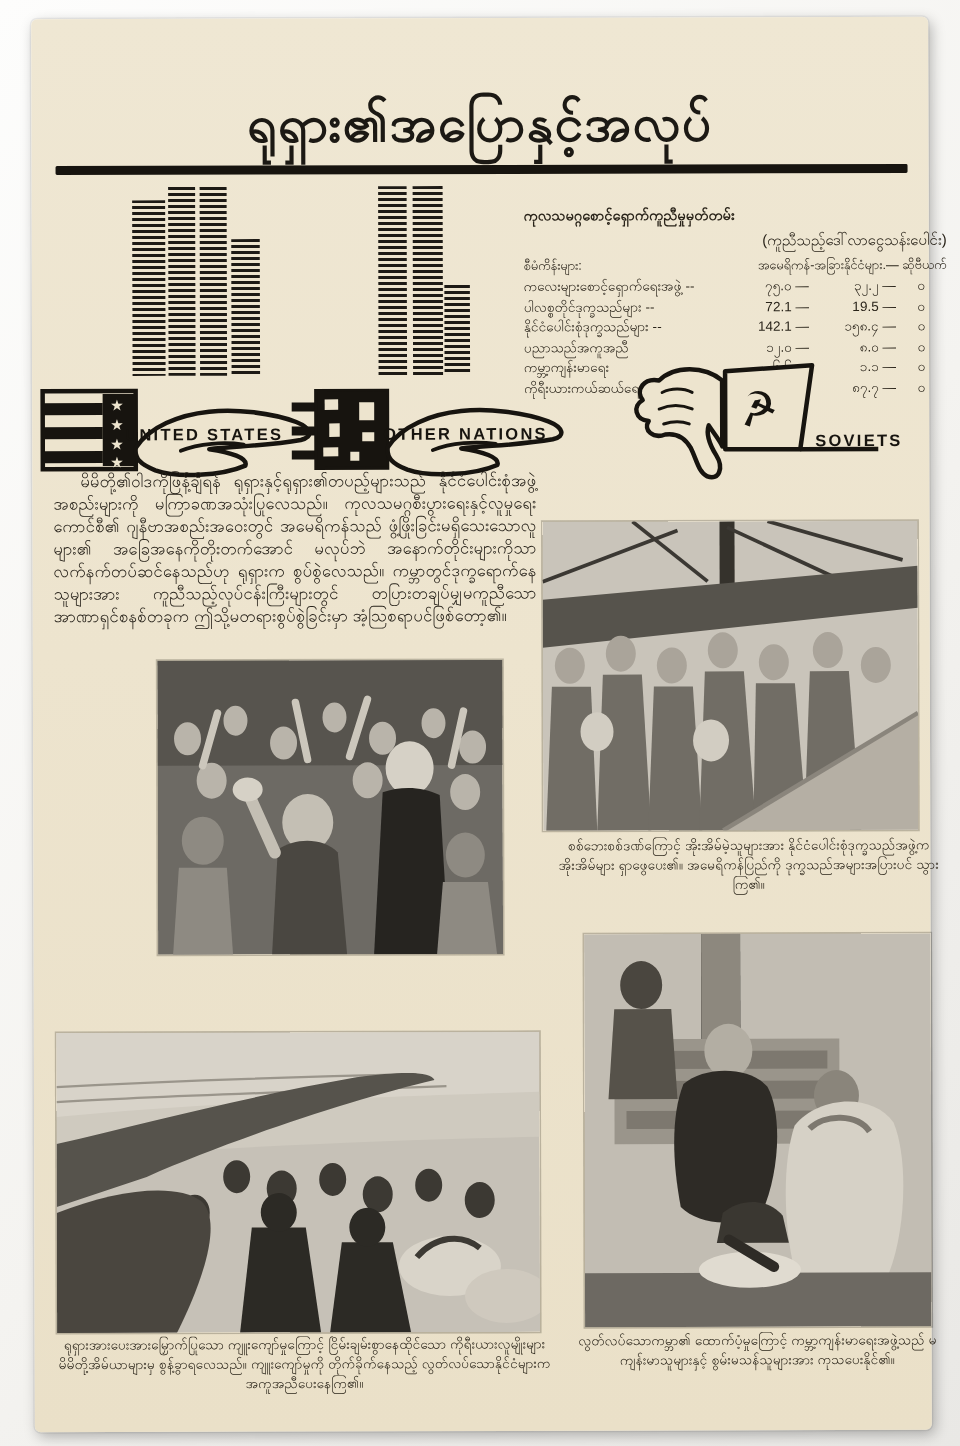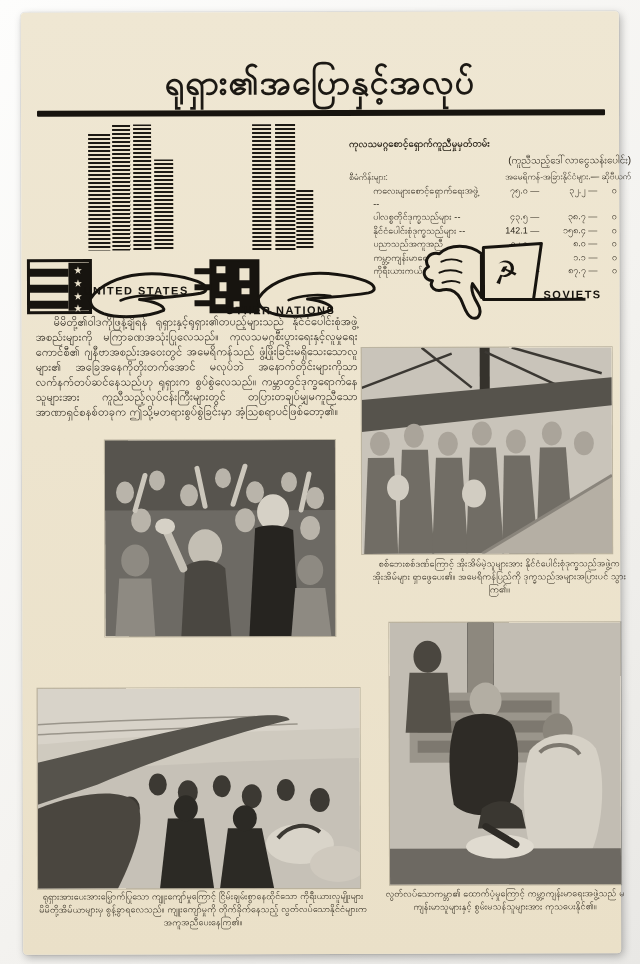--- a/index.html
+++ b/index.html
@@ -41,21 +41,21 @@
     position:absolute;left:522px;top:277px;font-size:11px;font-weight:bold;
     letter-spacing:1.5px;color:#17140f;
   }
   
   .aid-table{left:328px;top:126px;width:282px;font-size:9px;color:#292319;}
   .at-title{text-align:left;font-size:9.5px;font-weight:bold;letter-spacing:.2px;}
   .at-subtitle{text-align:right;font-size:10px;margin-top:2px;}
   .at-head{display:flex;margin-top:3px;font-size:8.5px;}
   .at-head .lbl{flex:1;text-align:left;}
   .at-head .cols{white-space:nowrap;}
-  .t-row{display:flex;align-items:flex-start;margin-top:1px;line-height:12.5px;margin-left:24px;}
+  .t-row{display:flex;align-items:center;margin-top:1px;line-height:12.5px;}
   .t-label{flex:1;text-align:left;letter-spacing:.1px;}
   .t-val{width:56px;text-align:right;}
   .t-val2{width:58px;text-align:right;}
   .t-val3{width:34px;text-align:center;}
   
   .body-par{
     left:14px;top:302px;width:322px;font-size:11px;line-height:15px;
     text-align:justify;color:#27221a;text-indent:18px;letter-spacing:.2px;
   }
   
@@ -107,42 +107,42 @@
     <rect x="19" y="22" width="48" height="52" fill="#17140f" stroke="#17140f" stroke-width="2"></rect>
     <rect x="25" y="28" width="9" height="7" fill="#ede4ce"></rect>
     <rect x="48" y="30" width="10" height="12" fill="#ede4ce"></rect>
     <rect x="28" y="44" width="7" height="9" fill="#ede4ce"></rect>
     <rect x="50" y="50" width="8" height="6" fill="#ede4ce"></rect>
     <rect x="24" y="60" width="10" height="6" fill="#ede4ce"></rect>
     <rect x="42" y="63" width="6" height="6" fill="#ede4ce"></rect>
     <path d="M67,60 C76,46 96,38 116,36 C134,34 158,37 174,43 C184,47 186,53 177,55 C154,59 132,59 116,61 C130,63 142,67 140,72 C124,79 94,80 80,75 C70,71 66,67 67,60 Z" fill="#ede4ce" stroke="#17140f" stroke-width="3" stroke-linejoin="round"></path>
     <path d="M97,62 C109,57 126,56 139,58" fill="none" stroke="#17140f" stroke-width="2.5" stroke-linecap="round"></path>
   </svg>
-  <div class="nation-label" style="left:204px;margin-top:20px;">OTHER NATIONS</div>
+  <div class="nation-label" style="left:234px;">OTHER NATIONS</div>
 
   <div class="abs aid-table">
     <div class="at-title">ကုလသမဂ္ဂစောင့်ရှောက်ကူညီမှုမှတ်တမ်း</div>
     <div class="at-subtitle">(ကူညီသည့်ဒေါ်လာငွေသန်းပေါင်း)</div>
     <div class="at-head">
       <span class="lbl">စီမံကိန်းများ:</span>
       <span class="cols">
         <span>အမေရိကန်</span>-<span>အခြားနိုင်ငံများ</span>.— <span>ဆိုဗီယက်</span>
       </span>
     </div>
     <div>
         <div class="t-row">
           <span class="t-label">ကလေးများစောင့်ရှောက်ရေးအဖွဲ့ --</span>
           <span class="t-val">၇၅.၀ —</span>
           <span class="t-val2">၃၂.၂ —</span>
           <span class="t-val3">၀</span>
         </div>
         <div class="t-row">
           <span class="t-label">ပါလစ္စတိုင်ဒုက္ခသည်များ --</span>
-          <span class="t-val">၄၃.၅ —</span>
-          <span class="t-val2">၃၈.၇ —</span>
+          <span class="t-val">72.1 —</span>
+          <span class="t-val2">19.5 —</span>
           <span class="t-val3">၀</span>
         </div>
         <div class="t-row">
           <span class="t-label">နိုင်ငံပေါင်းစုံဒုက္ခသည်များ --</span>
           <span class="t-val">142.1 —</span>
           <span class="t-val2">၁၅၈.၄ —</span>
           <span class="t-val3">၀</span>
         </div>
         <div class="t-row">
           <span class="t-label">ပညာသည်အကူအညီ</span>

